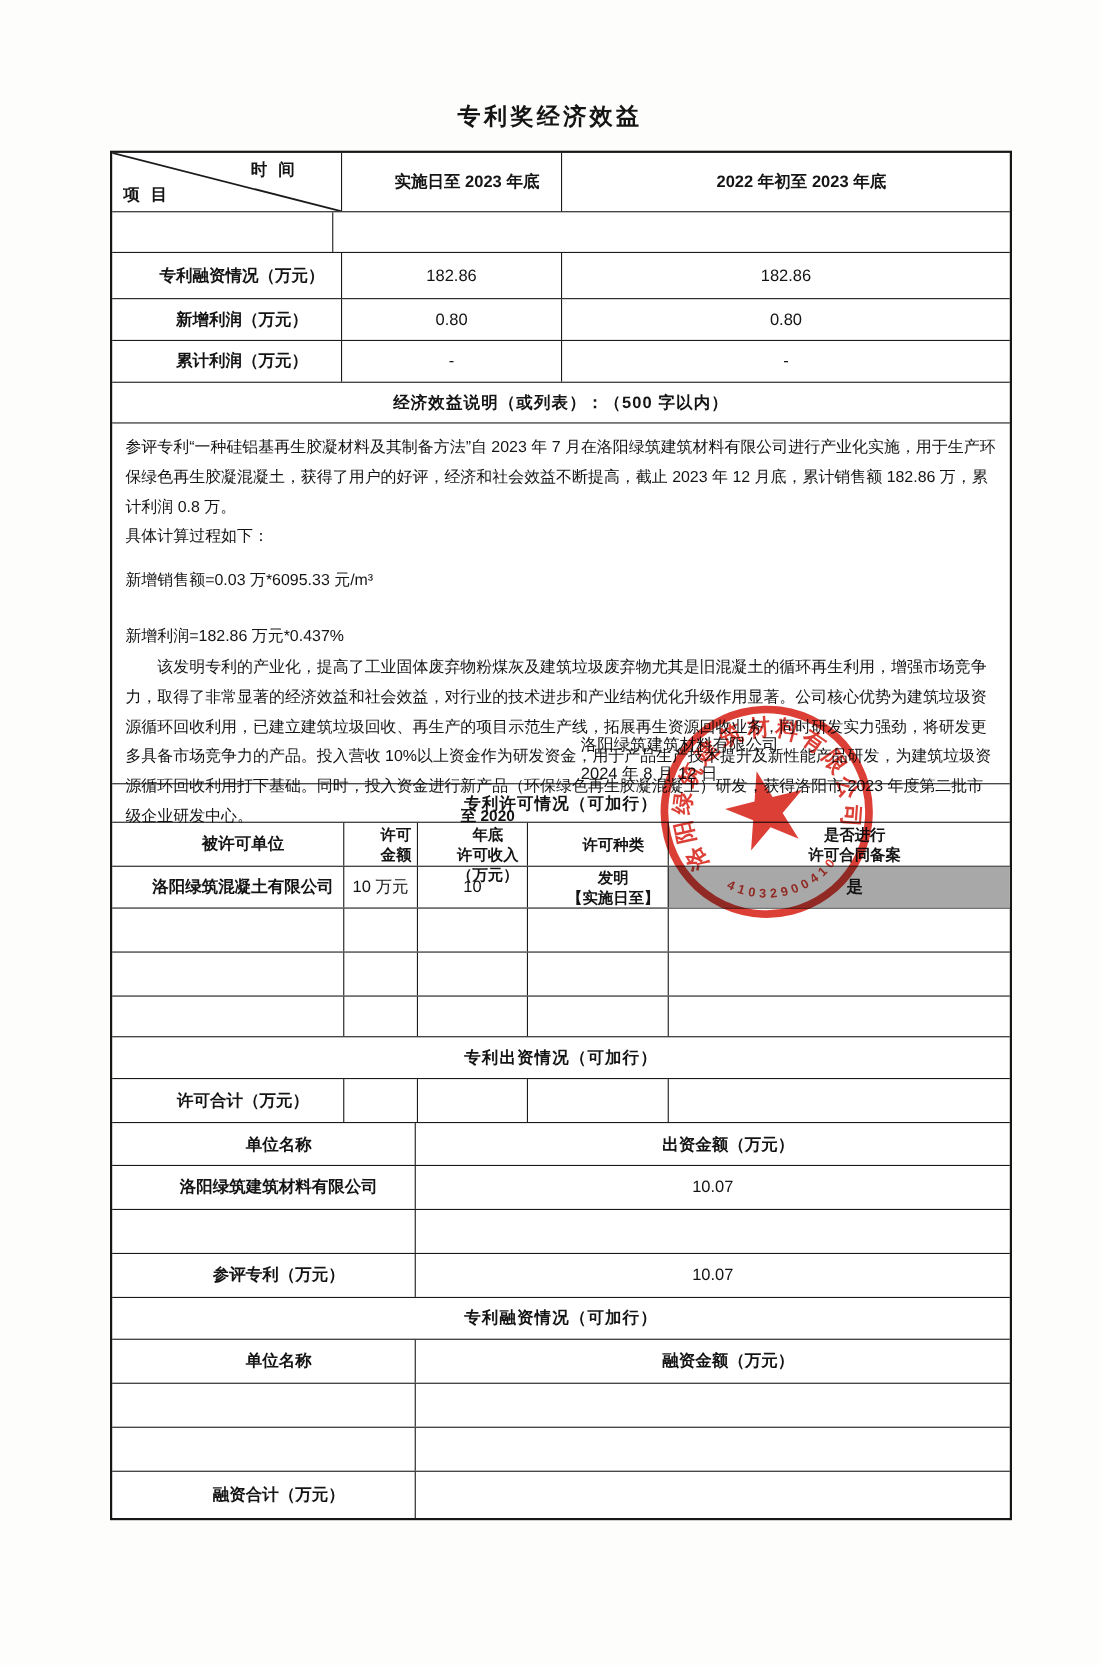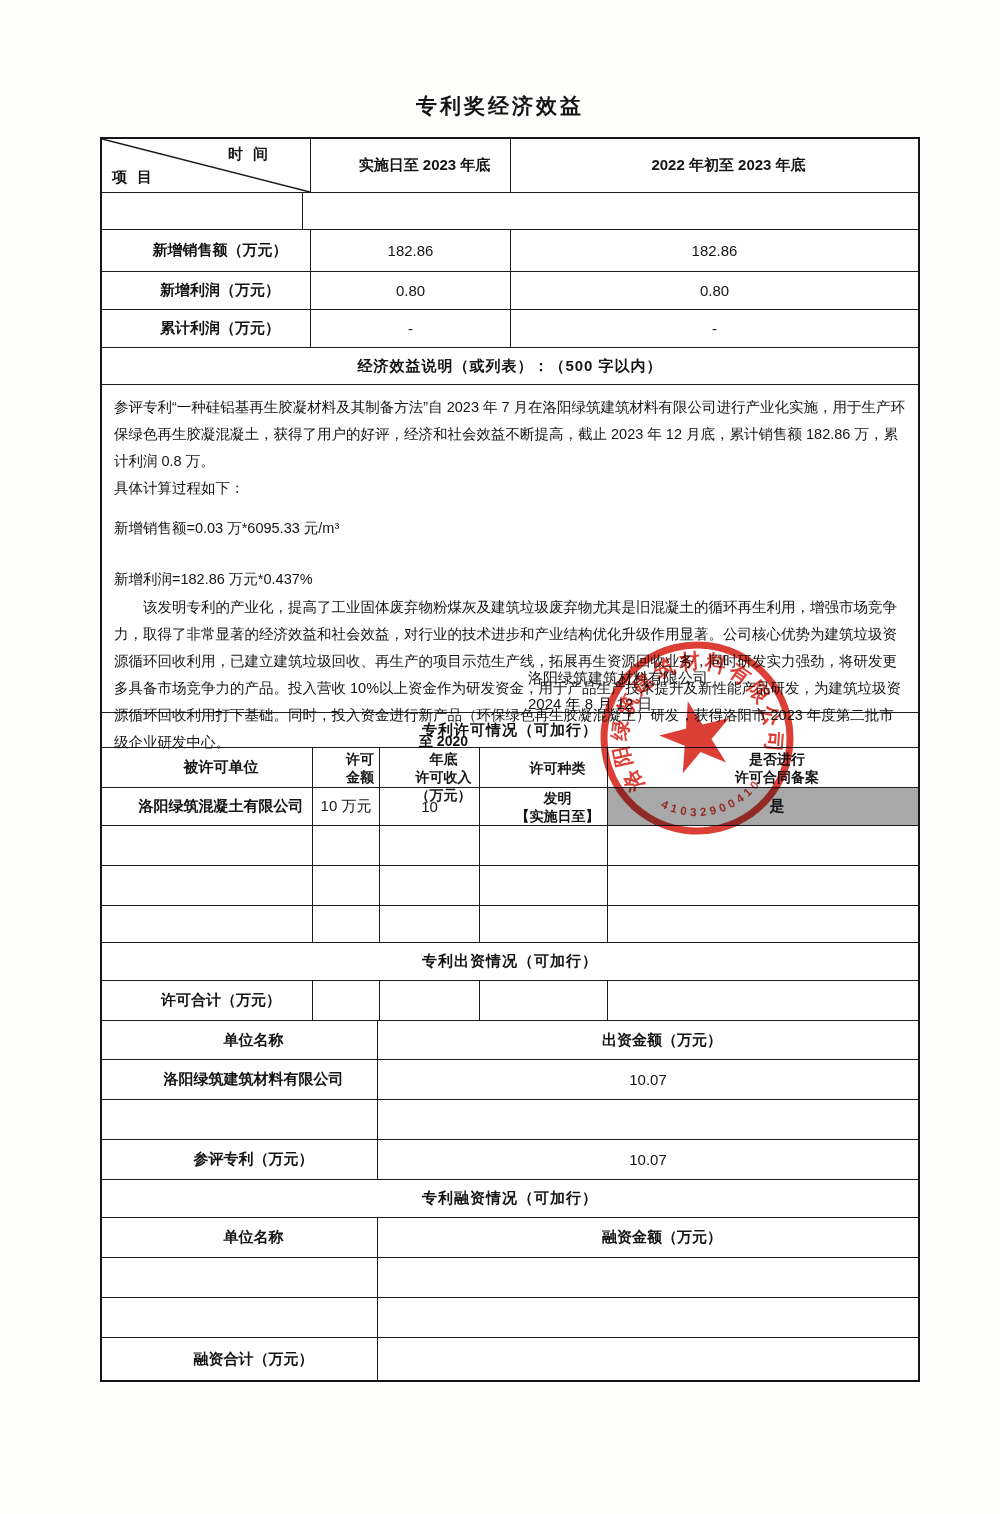--- a/index.html
+++ b/index.html
@@ -54,21 +54,21 @@
       </div>
       <div class="cell lbl" style="width:200px">实施日至 2023 年底</div>
       <div class="cell lbl" style="flex:1">2022 年初至 2023 年底</div>
     </div>
 
     <div class="row" style="height:37px">
       <div class="cell" style="width:200px"></div>
       <div class="cell" style="flex:1"></div>
     </div>
     <div class="row" style="height:42px">
-      <div class="cell lbl" style="width:208px">新增销售额（万元）</div>
+      <div class="cell lbl" style="width:208px">专利融资情况（万元）</div>
       <div class="cell" style="width:200px">182.86</div>
       <div class="cell" style="flex:1">182.86</div>
     </div>
     <div class="row" style="height:38px">
       <div class="cell lbl" style="width:208px">新增利润（万元）</div>
       <div class="cell" style="width:200px">0.80</div>
       <div class="cell" style="flex:1">0.80</div>
     </div>
     <div class="row" style="height:38px">
       <div class="cell lbl" style="width:208px">累计利润（万元）</div>

